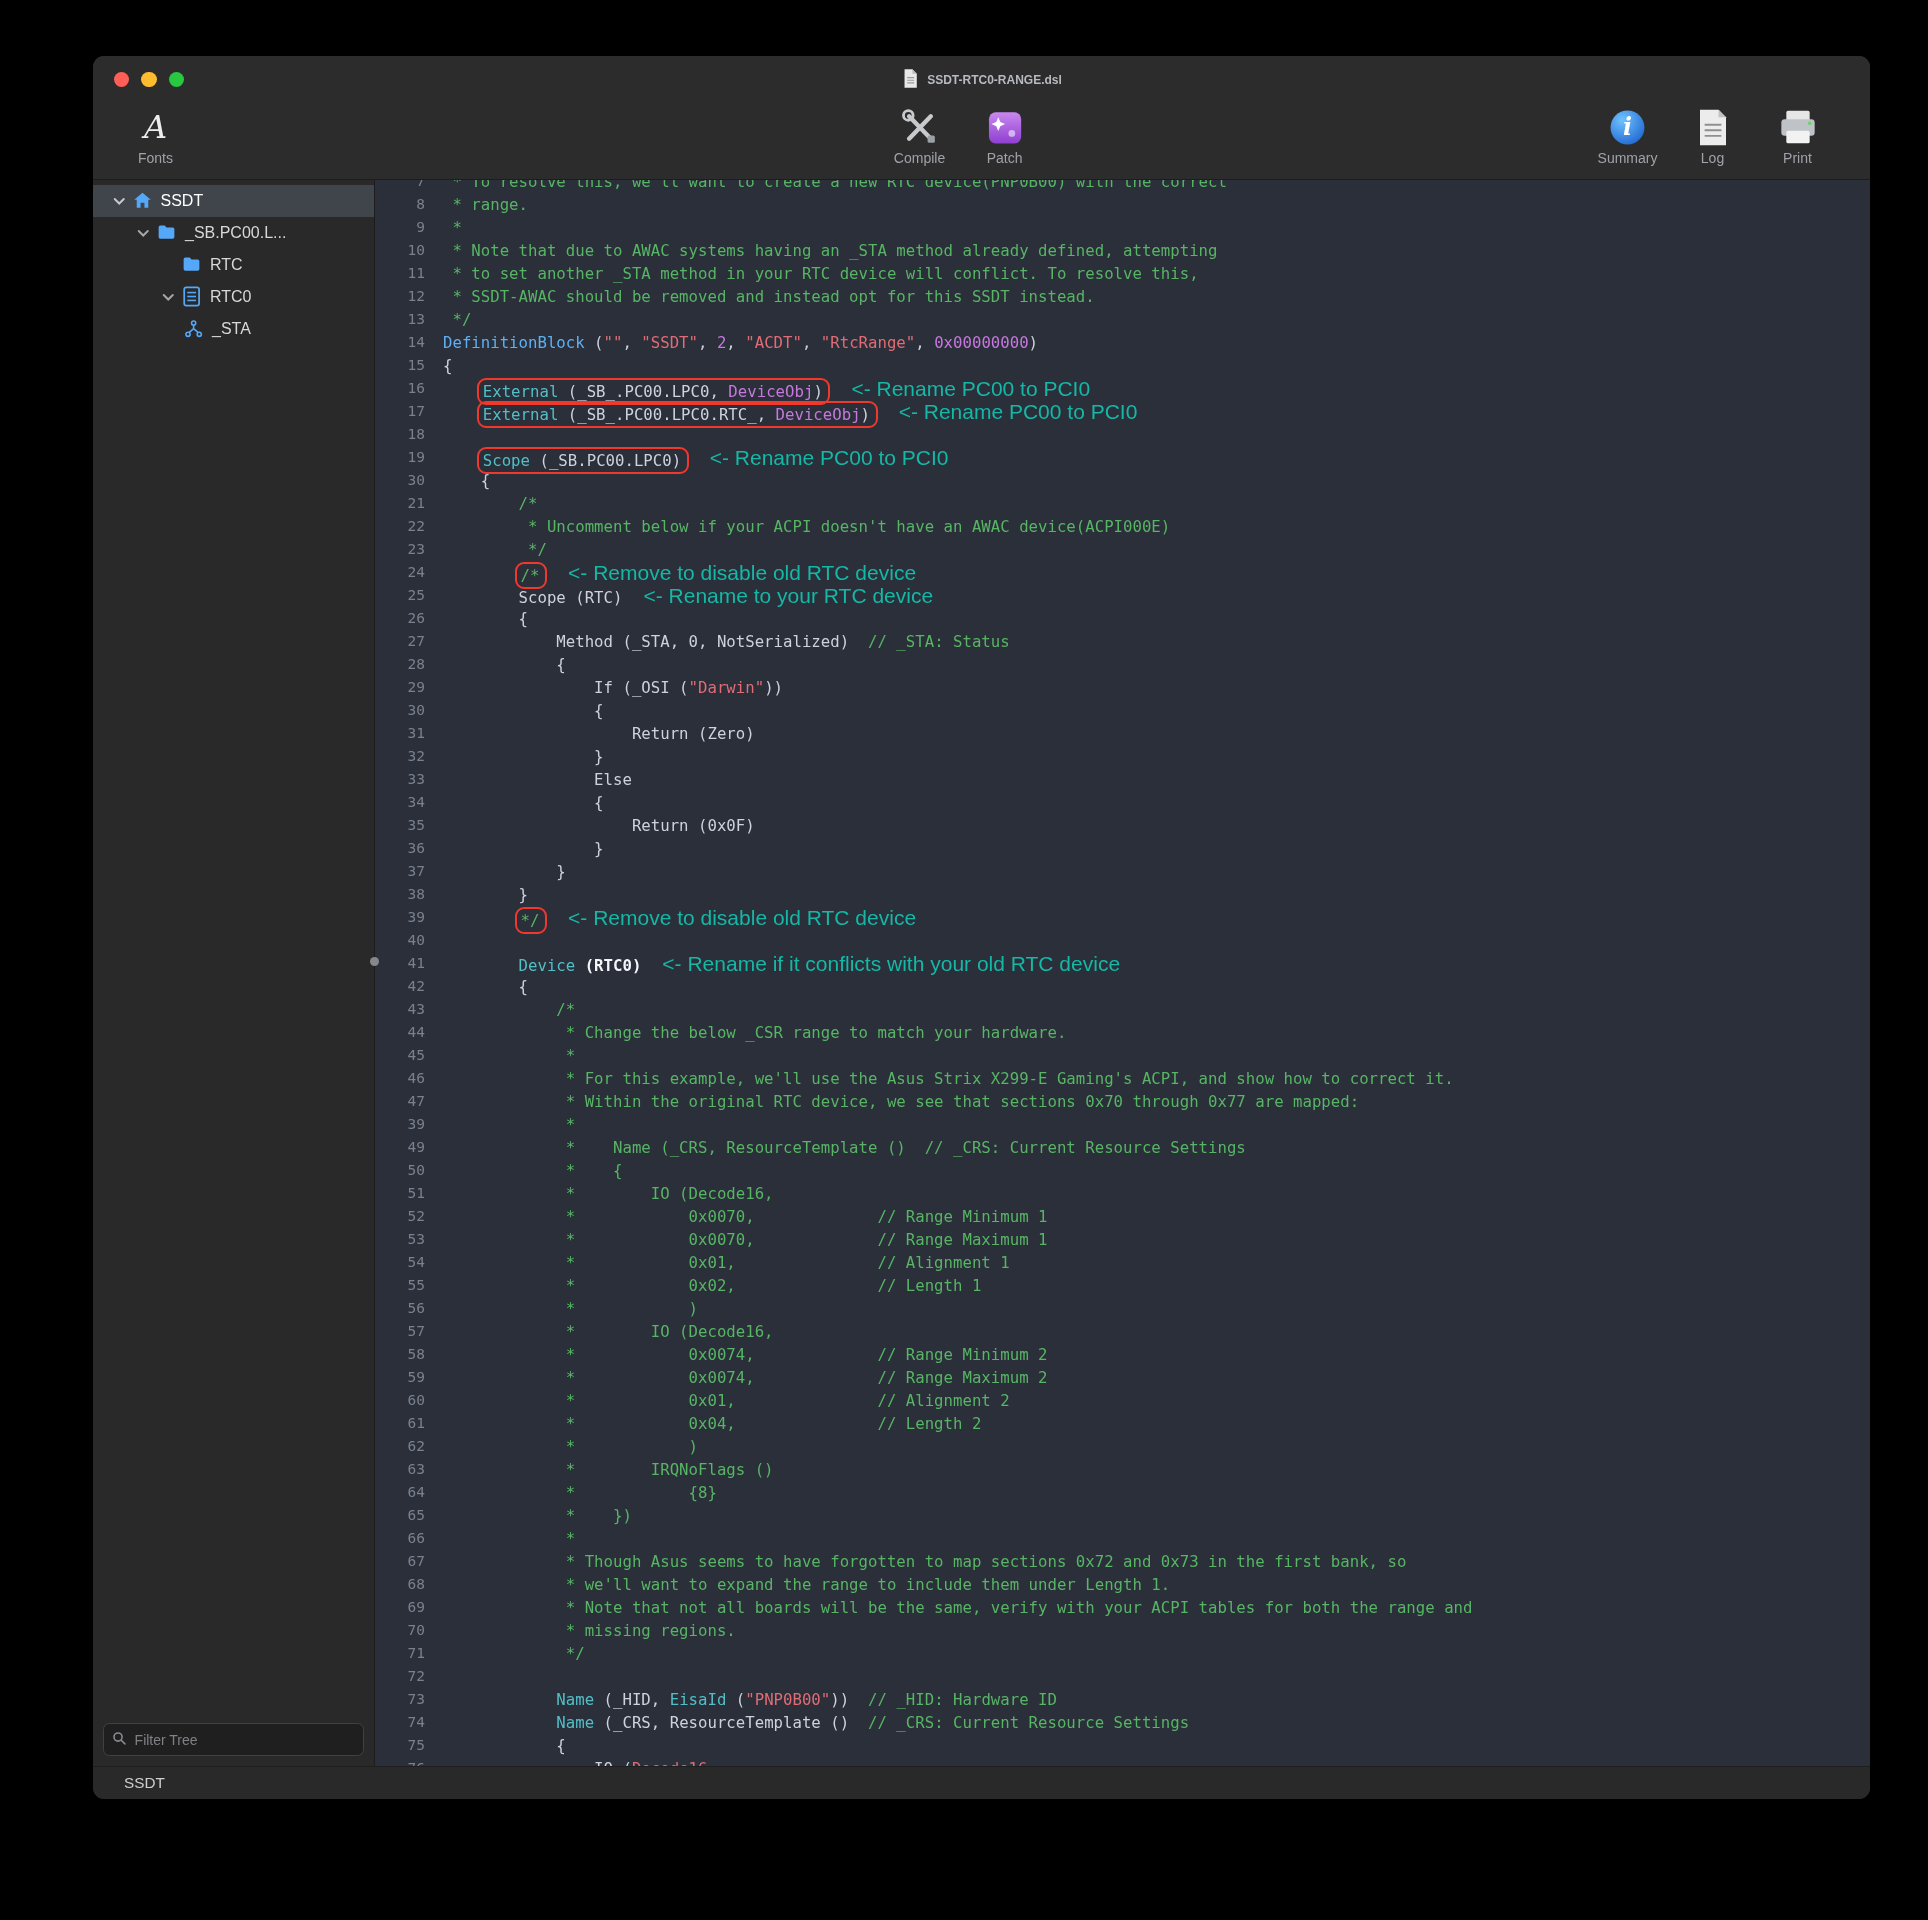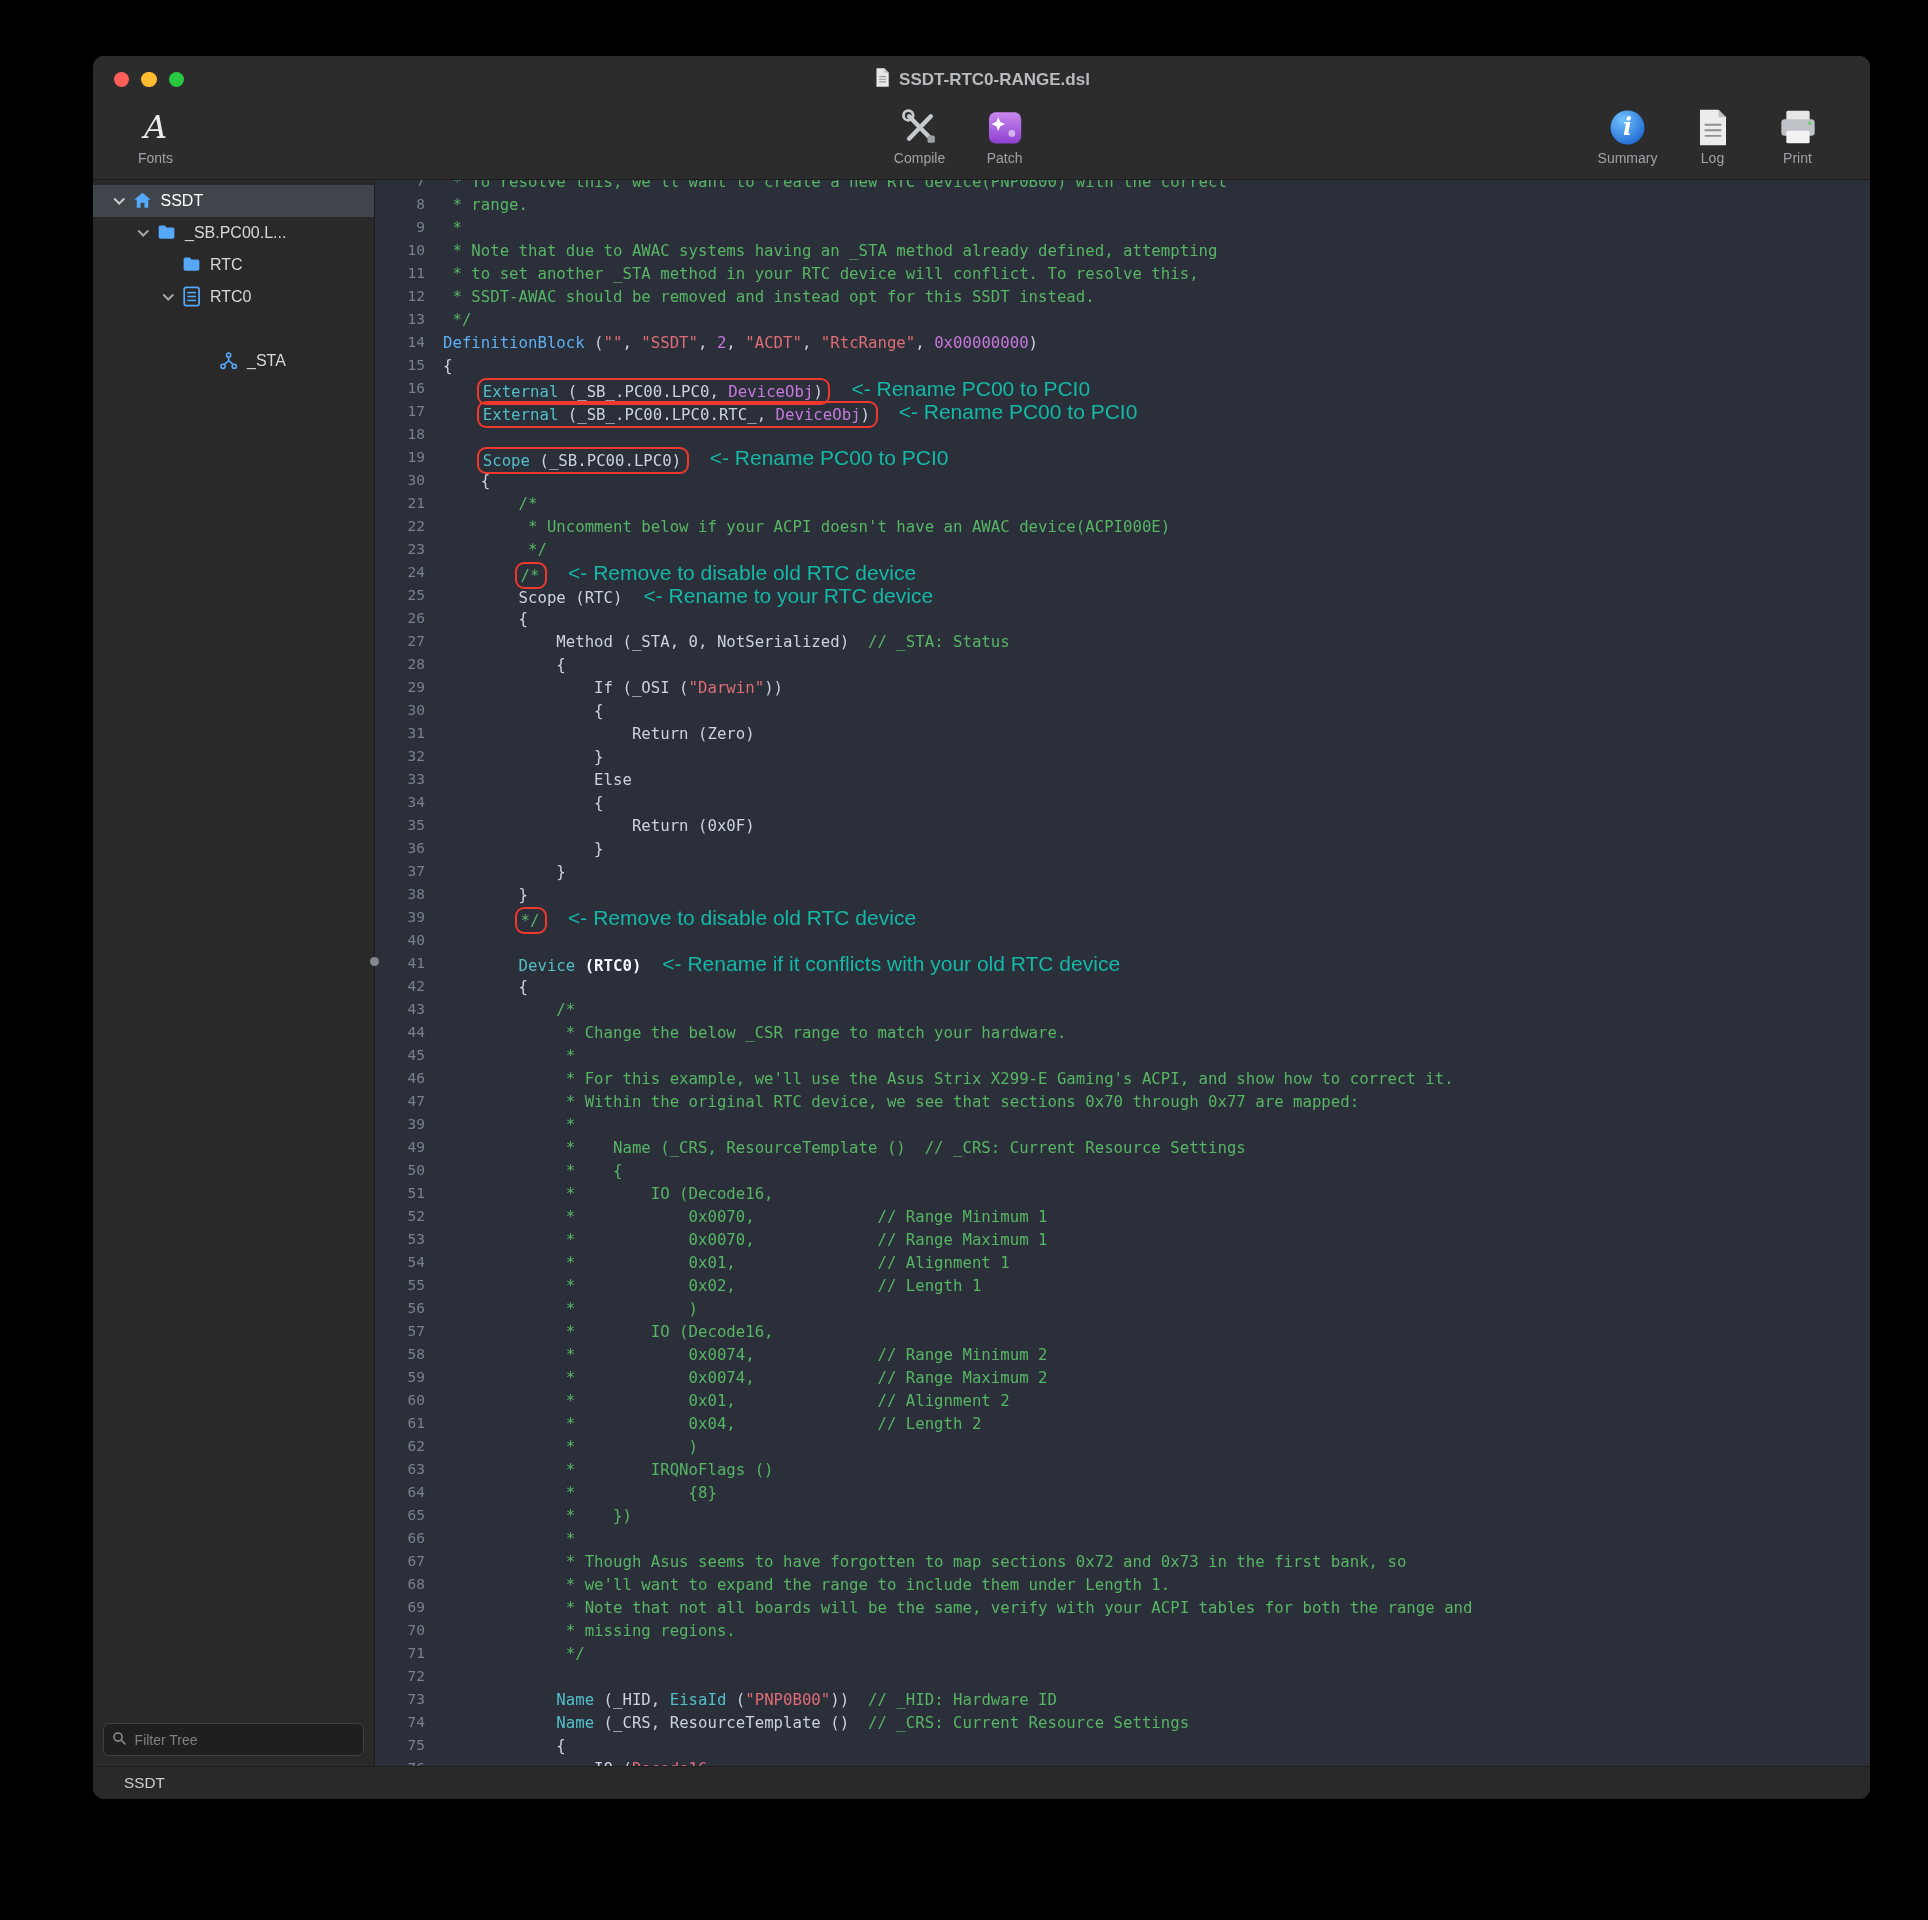--- a/index.html
+++ b/index.html
@@ -7,21 +7,21 @@
 
   .window{position:absolute;left:93px;top:56px;width:1777px;height:1743px;background:#2c2c2d;border-radius:11.3px;overflow:hidden;display:flex;flex-direction:column;box-shadow:0 24px 73px rgba(0,0,0,.8);}
 
   
   .titlebar{height:47px;background:#2c2c2d;position:relative;display:flex;align-items:center;flex:0 0 auto;}
   .traffic{display:flex;gap:12px;padding-left:21px;}
   .light{width:15.3px;height:15.3px;border-radius:50%;}
   .light.red{background:#ff5f57;}
   .light.yellow{background:#febc2e;}
   .light.green{background:#28c840;}
-  .title-wrap{position:absolute;left:50%;top:50%;transform:translate(-50%,-50%);display:flex;align-items:center;gap:8px;color:#b7babe;font-weight:700;font-size:17px;white-space:nowrap;}
+  .title-wrap{position:absolute;left:50%;top:50%;transform:translate(-50%,-50%);display:flex;align-items:center;gap:8px;color:#b7babe;font-weight:700;font-size:12px;white-space:nowrap;}
 
   
   .toolbar{height:76px;background:#2c2c2d;position:relative;flex:0 0 auto;border-bottom:0.8px solid #1d1d1d;}
   .tb-group{position:absolute;top:0;display:flex;gap:8px;}
   .tb-group.left{left:24px;}
   .tb-group.center{left:50%;transform:translateX(-62%);}
   .tb-group.right{right:34px;}
   .tb-item{display:flex;flex-direction:column;align-items:center;width:77px;padding-top:3.2px;cursor:default;}
   .tb-icon{height:42px;display:flex;align-items:center;justify-content:center;}
   .tb-label{color:#9fa2a7;font-size:14px;margin-top:1.6px;}
@@ -29,21 +29,21 @@
 
   
   .main{flex:1;display:flex;min-height:0;}
   .sidebar{width:281px;background:#29292a;border-right:0.8px solid #1c1c1c;display:flex;flex-direction:column;position:relative;flex:0 0 auto;}
   .tree{padding-top:4.8px;flex:1;overflow:hidden;}
   .tree-row{height:32px;display:flex;align-items:center;color:#d8d8d8;font-size:16px;white-space:nowrap;}
   .tree-row.selected{background:#40454b;color:#ffffff;}
   .tree-row .chev{width:22.6px;display:flex;justify-content:center;flex:0 0 auto;}
   .tree-row .spacer{width:22.6px;flex:0 0 auto;}
   .tree-row .ticon{width:24px;display:flex;justify-content:center;margin-right:6.4px;flex:0 0 auto;}
-  .d0{padding-left:14.5px;}.d1{padding-left:39px;}.d2{padding-left:64px;}.d3{padding-left:101px;margin-top:32px;}
+  .d0{padding-left:14.5px;}.d1{padding-left:39px;}.d2{padding-left:64px;}.d3{padding-left:66px;}
   .splitter-dot{position:absolute;right:-4.8px;top:49%;width:9px;height:9px;border-radius:50%;background:#85878a;z-index:6;}
   .filter{margin:8px 9.7px 9.7px;height:31px;background:#1f1f20;border:0.8px solid #414144;border-radius:6.4px;display:flex;align-items:center;padding:0 8px;gap:6.4px;flex:0 0 auto;}
   .filter input{flex:1;background:transparent;border:none;outline:none;color:#c9c9c9;font-size:14px;font-family:"Liberation Sans",sans-serif;}
   .filter input::placeholder{color:#818185;}
 
   
   .editor{flex:1;background:#2a2f3a;position:relative;overflow:hidden;font-family:"DejaVu Sans Mono","Liberation Mono",monospace;font-size:15.7px;}
   .code-lines{position:absolute;left:0;right:0;top:-9.7px;}
   .line{display:flex;height:23px;line-height:23px;white-space:pre;}
   .gutter{width:50px;text-align:right;color:#79818f;font-size:14.5px;flex:0 0 auto;}

